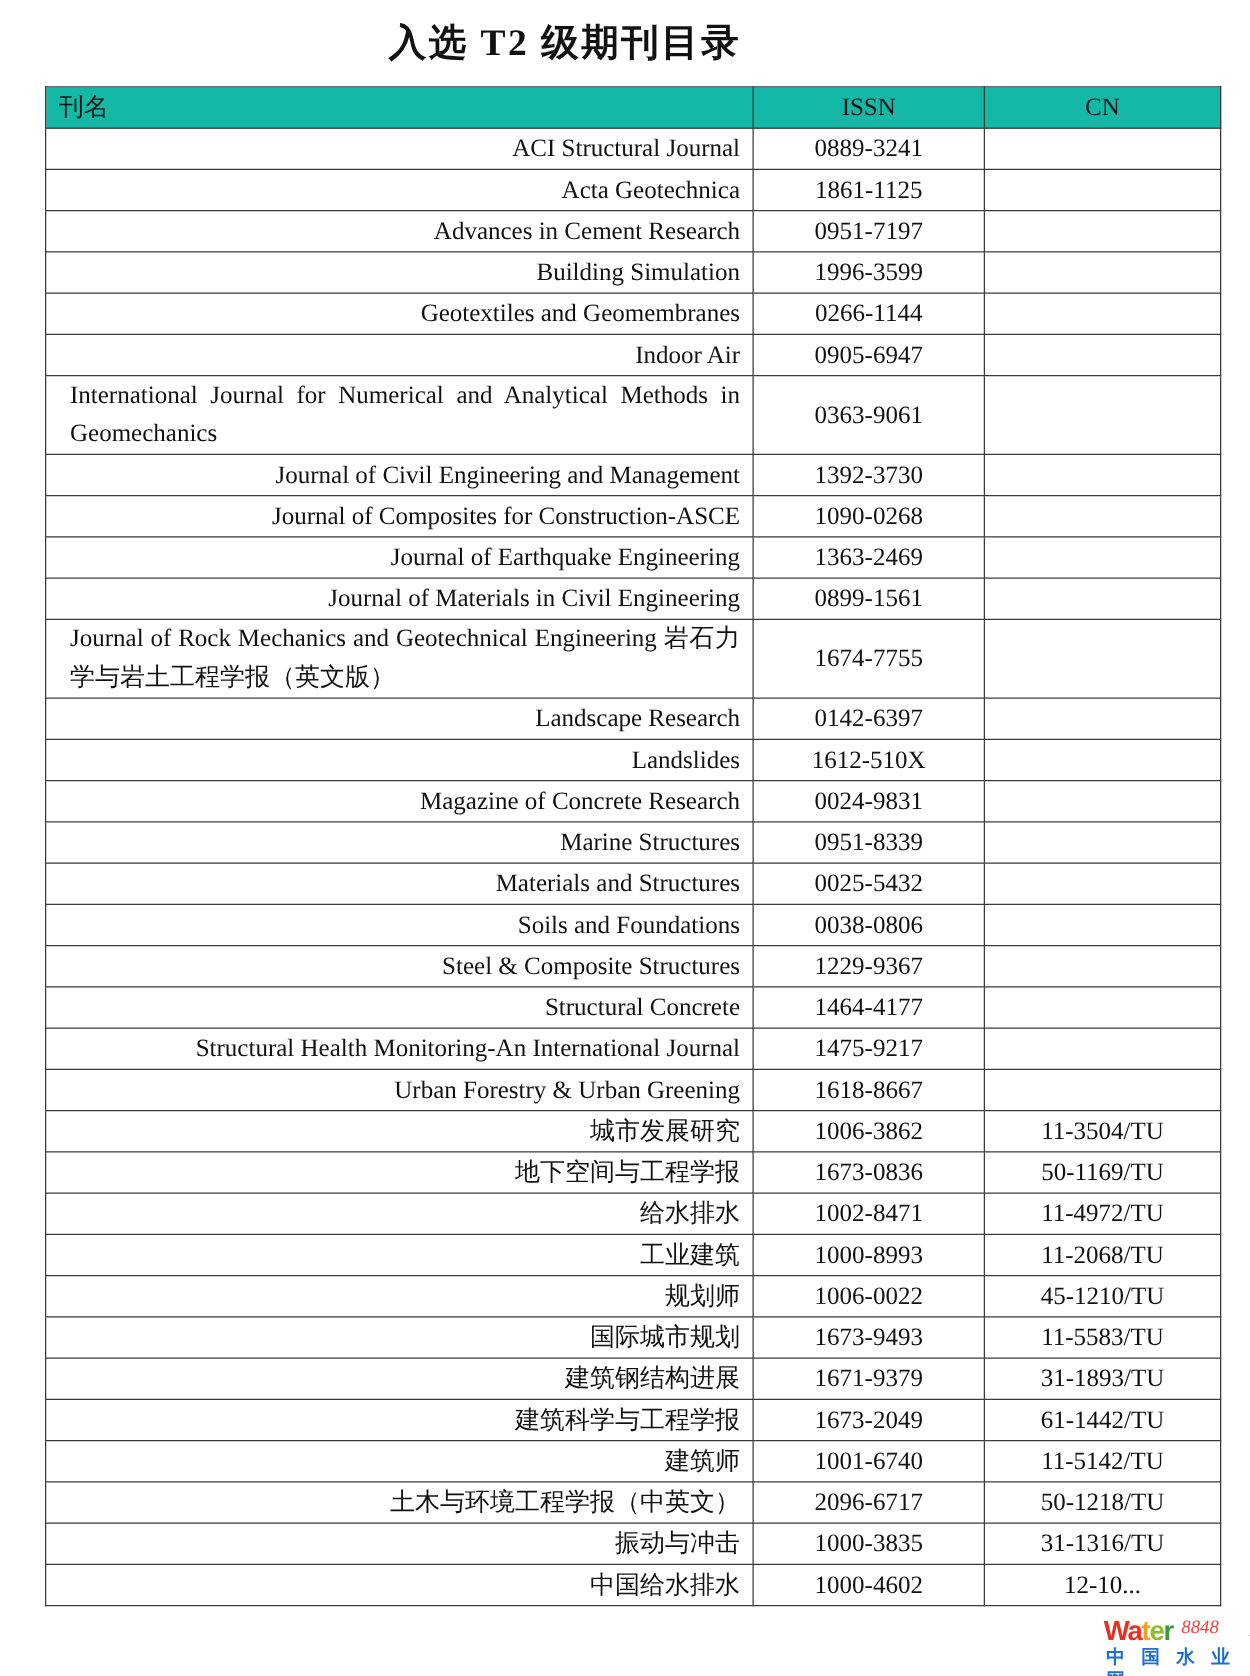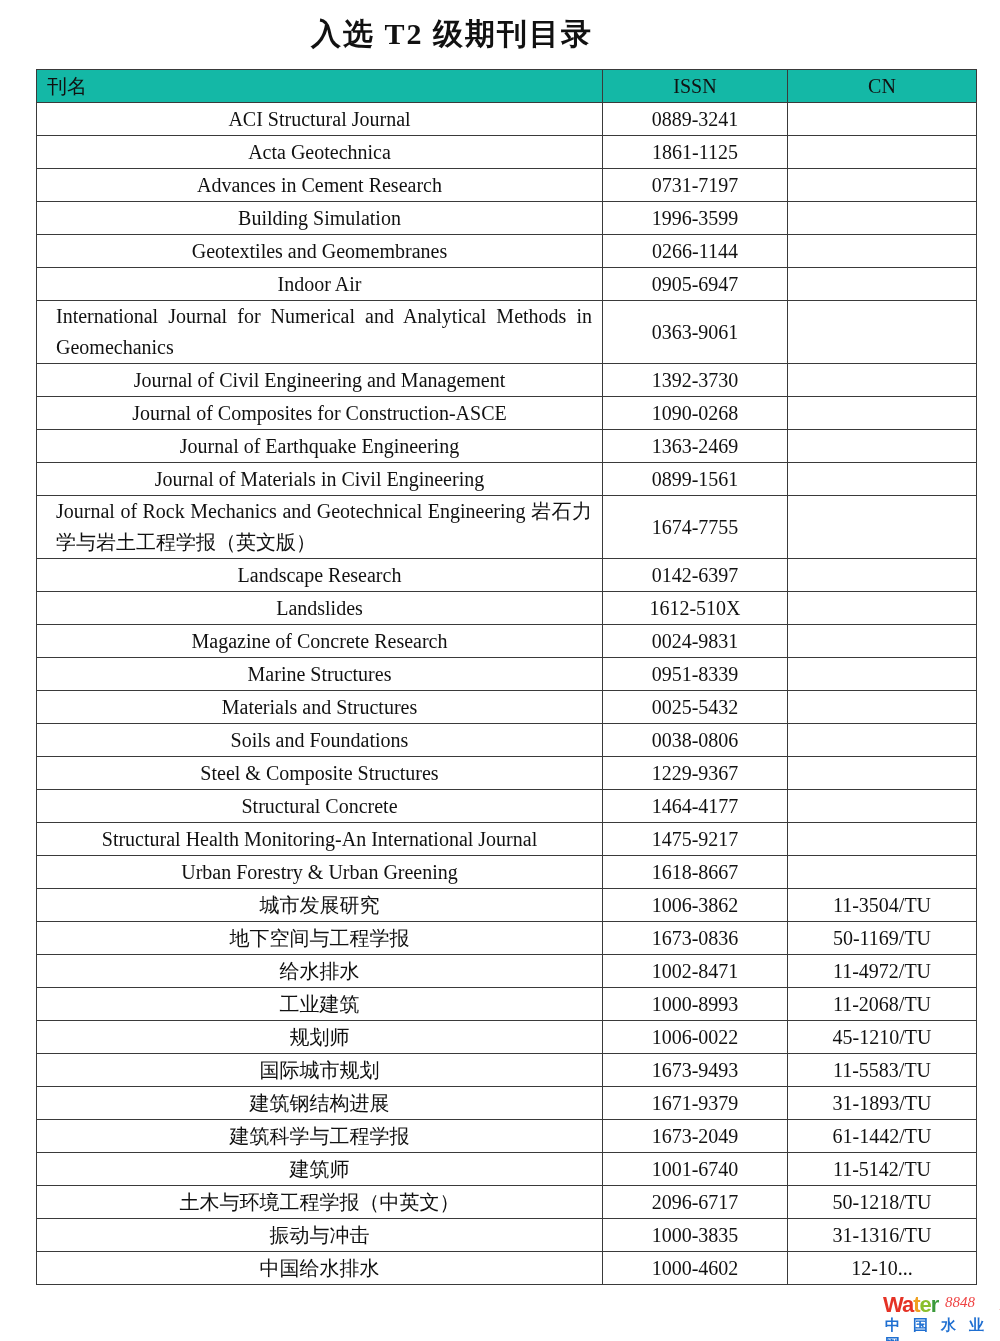--- a/index.html
+++ b/index.html
@@ -16,21 +16,21 @@
     border-collapse: collapse; table-layout: fixed;
   }
   table.t td, table.t th {
     border: 1.5px solid #3a3a3a; font-weight: normal; font-size: 20px;
     line-height: 31px; padding: 0 10px; vertical-align: middle;
   }
   table.t th { background: #14b8a6; height: 32px; }
   table.t th.name { text-align: left; }
   table.t th.issn, table.t th.cn { text-align: center; }
   table.t td { height: 32px; }
-  td.name { text-align: center; }
+  td.name { text-align: right; }
   td.name.wrap { text-align: justify; text-align-last: left; padding-left: 19px; }
   td.issn, td.cn { text-align: center; }
   col.c1 { width: 566px; }
   col.c2 { width: 185px; }
   col.c3 { width: 189px; }
   .wm {
     position: absolute; left: 866px; top: 1292px; width: 134px; height: 46px;
     font-family: "Liberation Sans", sans-serif;
     margin-left: 13px;
   }
@@ -68,21 +68,21 @@
         <td class="issn">0889-3241</td>
         <td class="cn"></td>
       </tr>
       <tr>
         <td class="name">Acta Geotechnica</td>
         <td class="issn">1861-1125</td>
         <td class="cn"></td>
       </tr>
       <tr>
         <td class="name">Advances in Cement Research</td>
-        <td class="issn">0731-7197</td>
+        <td class="issn">0951-7197</td>
         <td class="cn"></td>
       </tr>
       <tr>
         <td class="name">Building Simulation</td>
         <td class="issn">1996-3599</td>
         <td class="cn"></td>
       </tr>
       <tr>
         <td class="name">Geotextiles and Geomembranes</td>
         <td class="issn">0266-1144</td>

